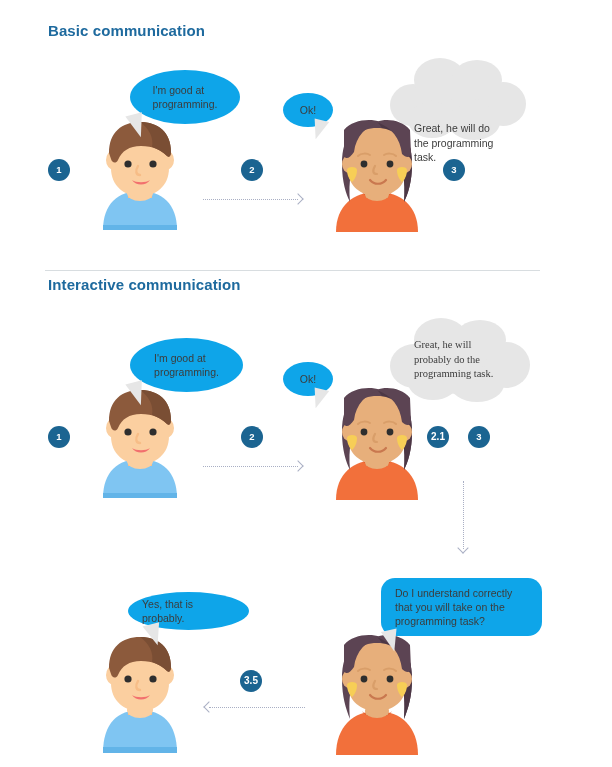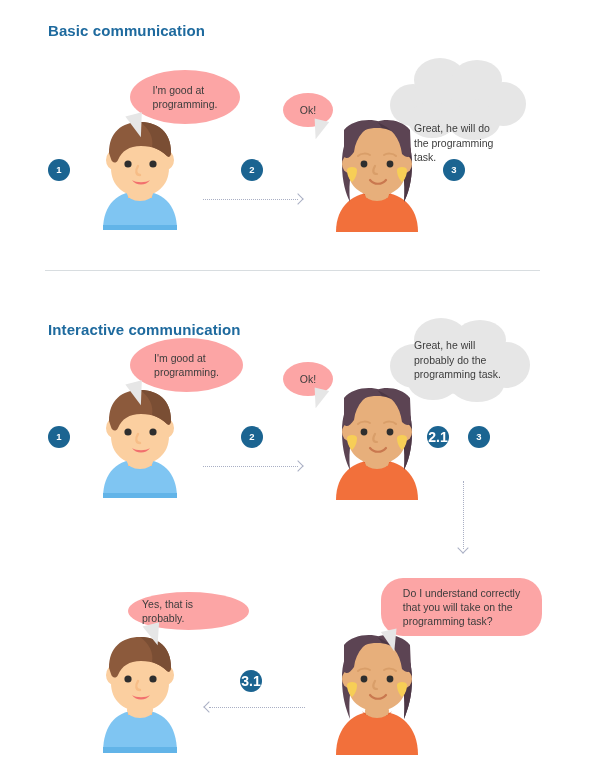--- a/index.html
+++ b/index.html
@@ -42,48 +42,48 @@
     border-radius: 50%;
     background: #1b6491;
     color: #ffffff;
     font-size: 9.5px;
     font-weight: bold;
     display: flex;
     align-items: center;
     justify-content: center;
     line-height: 1;
   }
-  .badge.small-label { font-size: 14px; }
+  .badge.small-label { font-size: 10px; }
   
   .bubble {
     position: absolute;
-    background: #fca5a5;
+    background: #0ea5e9;
     color: #3c3c3c;
     font-size: 10.5px;
     line-height: 1.35;
     box-sizing: border-box;
   }
   .bubble .btext {
     position: relative;
     z-index: 2;
     white-space: pre-line;
   }
   .bubble.ellipse {
     border-radius: 50% / 50%;
     display: flex;
     align-items: center;
     justify-content: center;
     text-align: left;
     padding: 6px 14px;
   }
   .bubble.rounded {
-    border-radius: 22px;
+    border-radius: 14px;
     display: flex;
     align-items: center;
-    justify-content: center;
+    justify-content: flex-start;
     padding: 18px 14px;
   }
   .tail {
     position: absolute;
     width: 0; height: 0;
     z-index: 1;
   }
   
   .cloud { position: absolute; }
   .cloud .lobe {
@@ -207,34 +207,34 @@
 
   <div class="badge" style="left:48px; top:159px;">1</div>
   <div class="badge" style="left:241px; top:159px;">2</div>
   <div class="badge" style="left:443px; top:159px;">3</div>
 
   <div class="dotline-h" style="left:203px; top:199px; width:95px;"></div>
   <div class="chev right" style="left:294px; top:195px;"></div>
 
   <div class="divider" style="left:45px; top:270px; width:495px;"></div>
 
-  <div class="section-title" style="left:48px; top:276px;margin-top:45px;">Interactive communication</div>
+  <div class="section-title" style="left:48px; top:276px;">Interactive communication</div>
 
   <div class="bubble ellipse" style="left:130px; top:338px; width:113px; height:54px;">
     <span class="btext">I'm good at
 programming.</span>
   </div>
   <div class="tail" style="left:128px; top:382px; border-left:10px solid transparent; border-right:7px solid transparent; border-top:24px solid #e6e6e6; transform:rotate(-14deg);"></div>
 
   <div class="bubble ellipse" style="left:283px; top:362px; width:50px; height:34px; justify-content:center;">
     <span class="btext">Ok!</span>
   </div>
   <div class="tail" style="left:312px; top:389px; border-left:6px solid transparent; border-right:9px solid transparent; border-top:20px solid #e6e6e6; transform:rotate(14deg);"></div>
 
-  <div class="cloud" style="left:390px; top:318px; width:140px; height:86px;">
+  <div class="cloud" style="left:390px; top:318px; width:140px; height:86px;font-family:Liberation Serif, serif;">
     <div class="lobe" style="left:16px;  top:16px; width:108px; height:60px;"></div>
     <div class="lobe" style="left:0px;   top:26px; width:48px;  height:44px;"></div>
     <div class="lobe" style="left:92px;  top:24px; width:48px;  height:46px;"></div>
     <div class="lobe" style="left:24px;  top:0px;  width:54px;  height:44px;"></div>
     <div class="lobe" style="left:64px;  top:2px;  width:52px;  height:40px;"></div>
     <div class="lobe" style="left:18px;  top:46px; width:50px;  height:36px;"></div>
     <div class="lobe" style="left:60px;  top:48px; width:54px;  height:36px;"></div>
     <div class="cloud-text" style="left:24px; top:20px; width:110px;">Great, he will
 probably do the
 programming task.</div>
@@ -344,17 +344,17 @@
       <circle cx="68" cy="44" r="3.4" fill="#2E2E2E"></circle>
       <path d="M36 36 C39 33 45 33 48 35" stroke="#D99E69" stroke-width="2" fill="none" stroke-linecap="round"></path>
       <path d="M62 35 C65 33 71 33 74 36" stroke="#D99E69" stroke-width="2" fill="none" stroke-linecap="round"></path>
       <path d="M53 46 C50 51 51 54 55 54" stroke="#D99E69" stroke-width="2.2" fill="none" stroke-linecap="round"></path>
       <path d="M48 60 C52 65 60 65 64 60" stroke="#C9784F" stroke-width="2.2" fill="none" stroke-linecap="round"></path>
       <path d="M25 50 C25 58 30 62 30 62 C30 62 35 58 35 50 C35 46 25 46 25 50 Z" fill="#F7CE56"></path>
       <path d="M75 50 C75 58 80 62 80 62 C80 62 85 58 85 50 C85 46 75 46 75 50 Z" fill="#F7CE56"></path>
     </svg>
   </div>
 
-  <div class="badge small-label" style="left:240px; top:670px;">3.1</div>
+  <div class="badge small-label" style="left:240px; top:670px;">3.5</div>
   <div class="dotline-h" style="left:209px; top:707px; width:96px;"></div>
   <div class="chev left" style="left:205px; top:703px;"></div>
 
 </div>
 
 </body></html>

